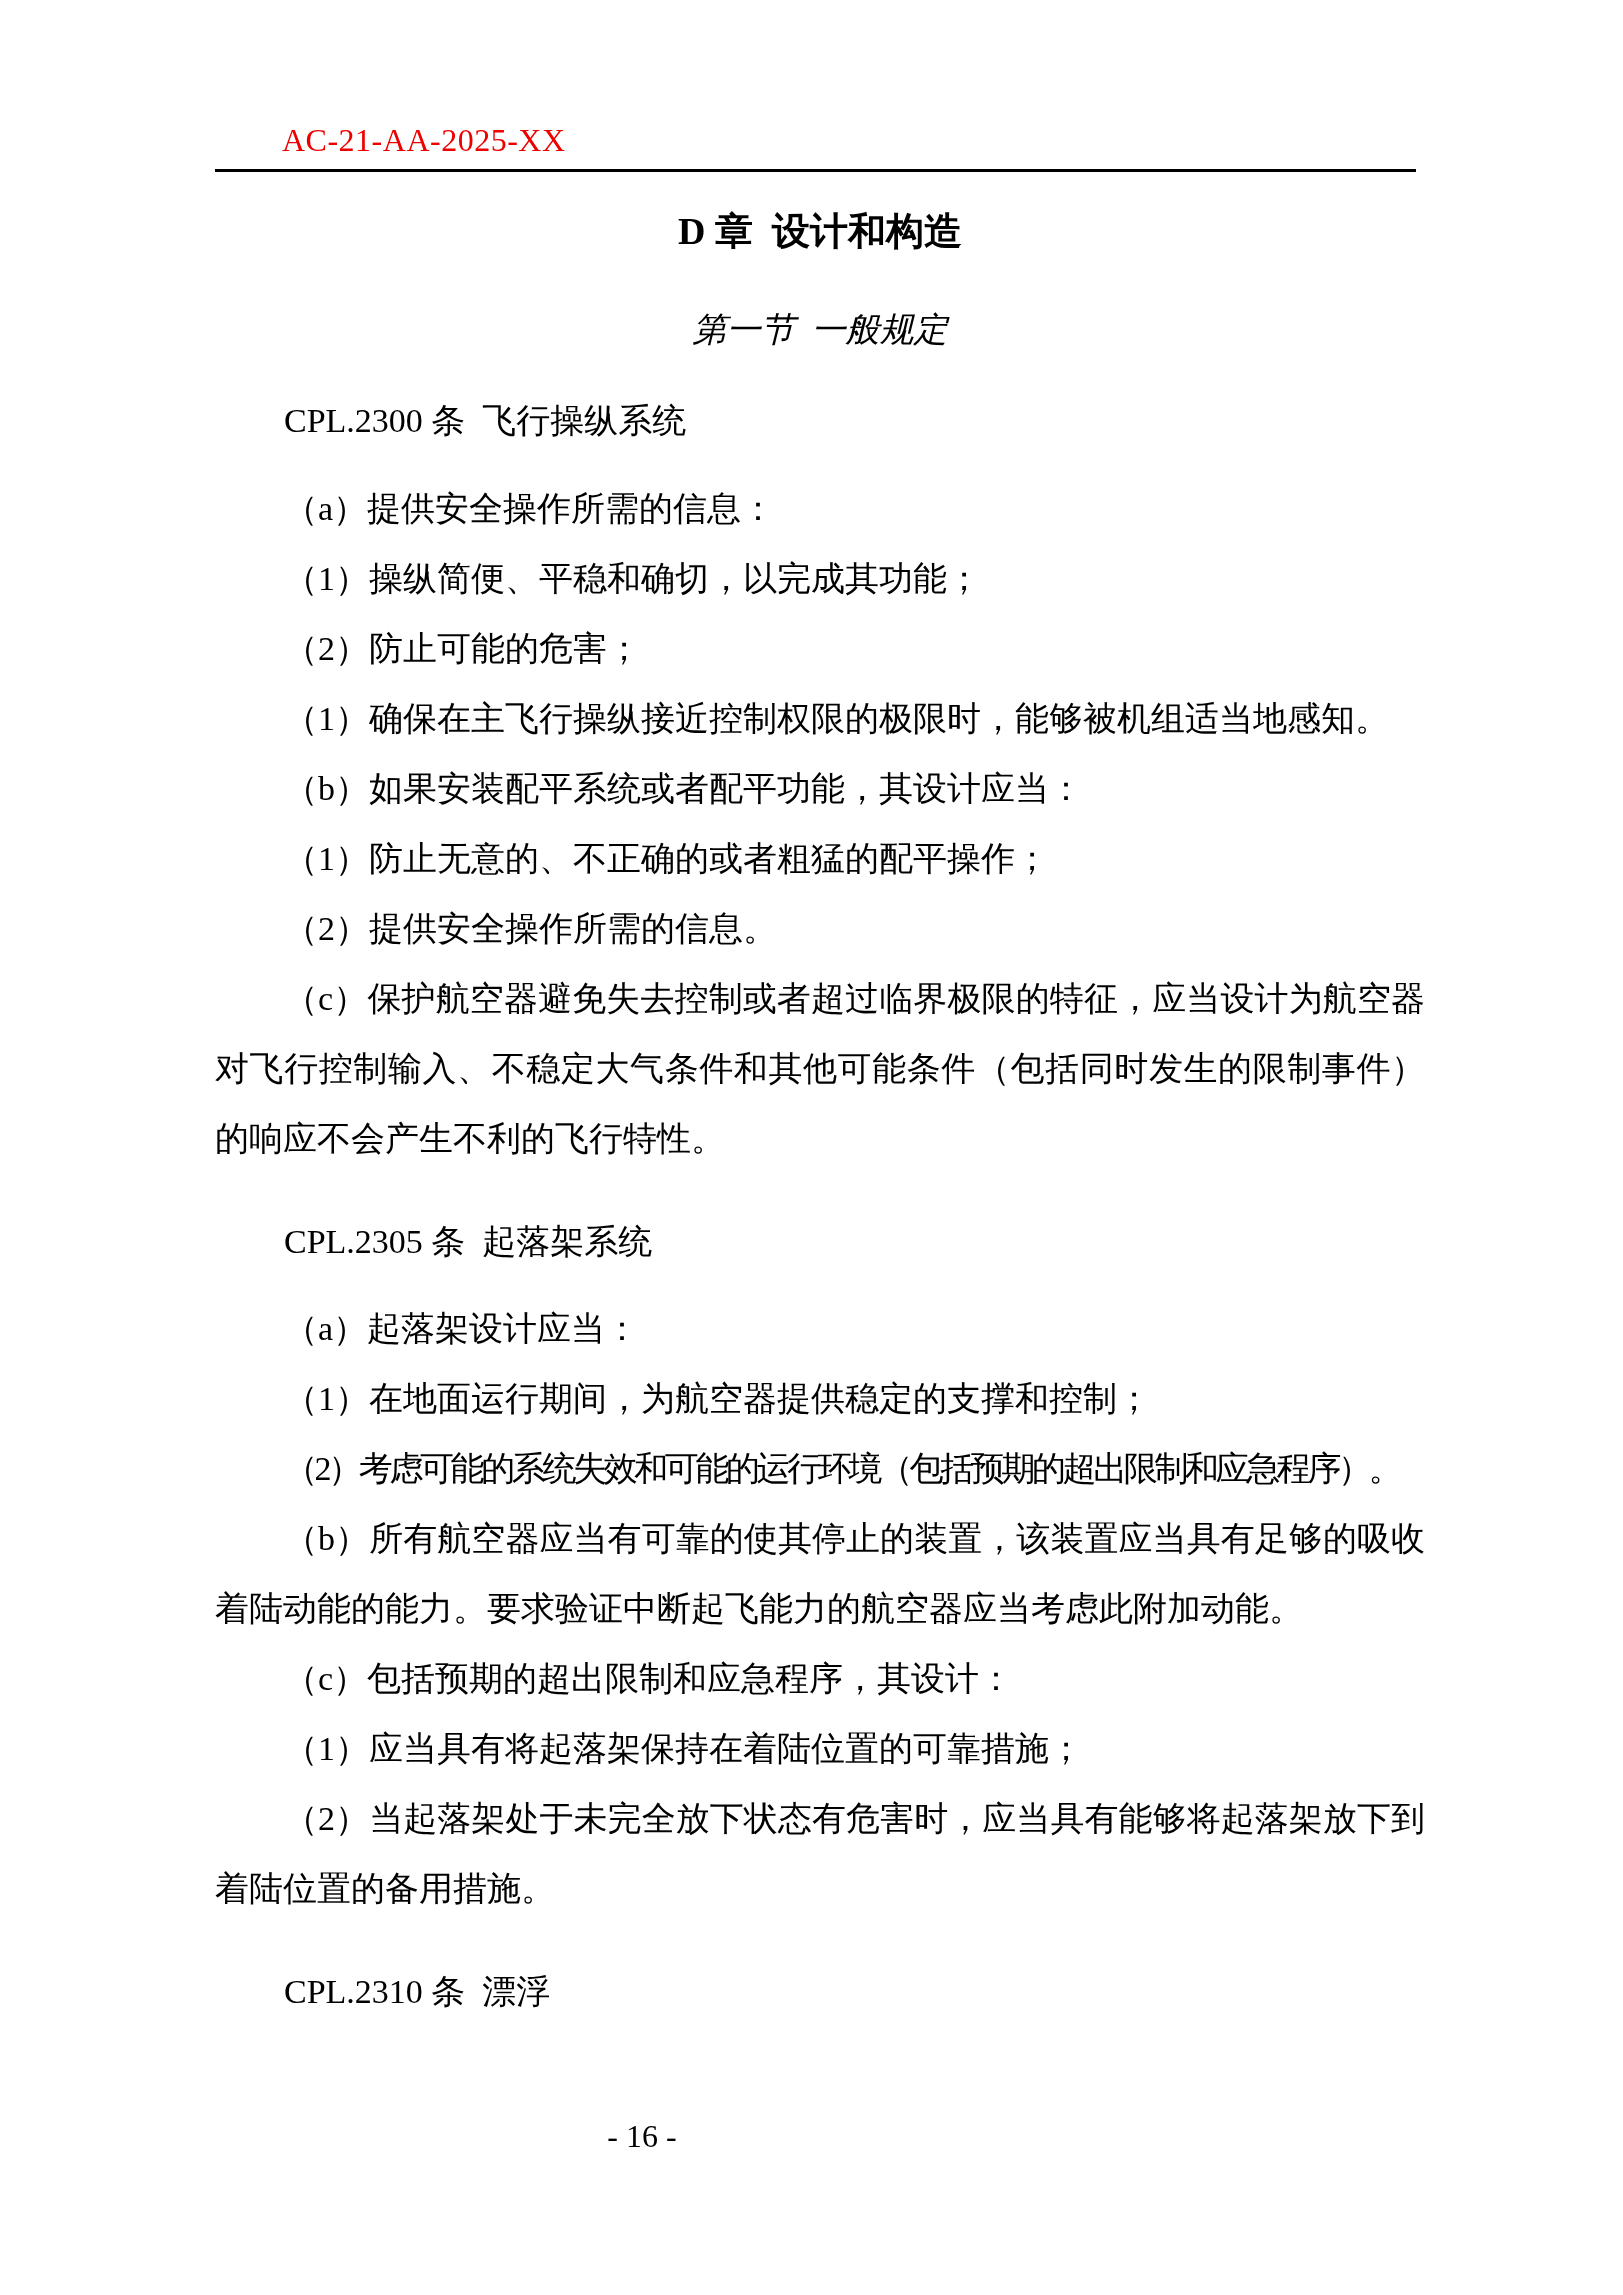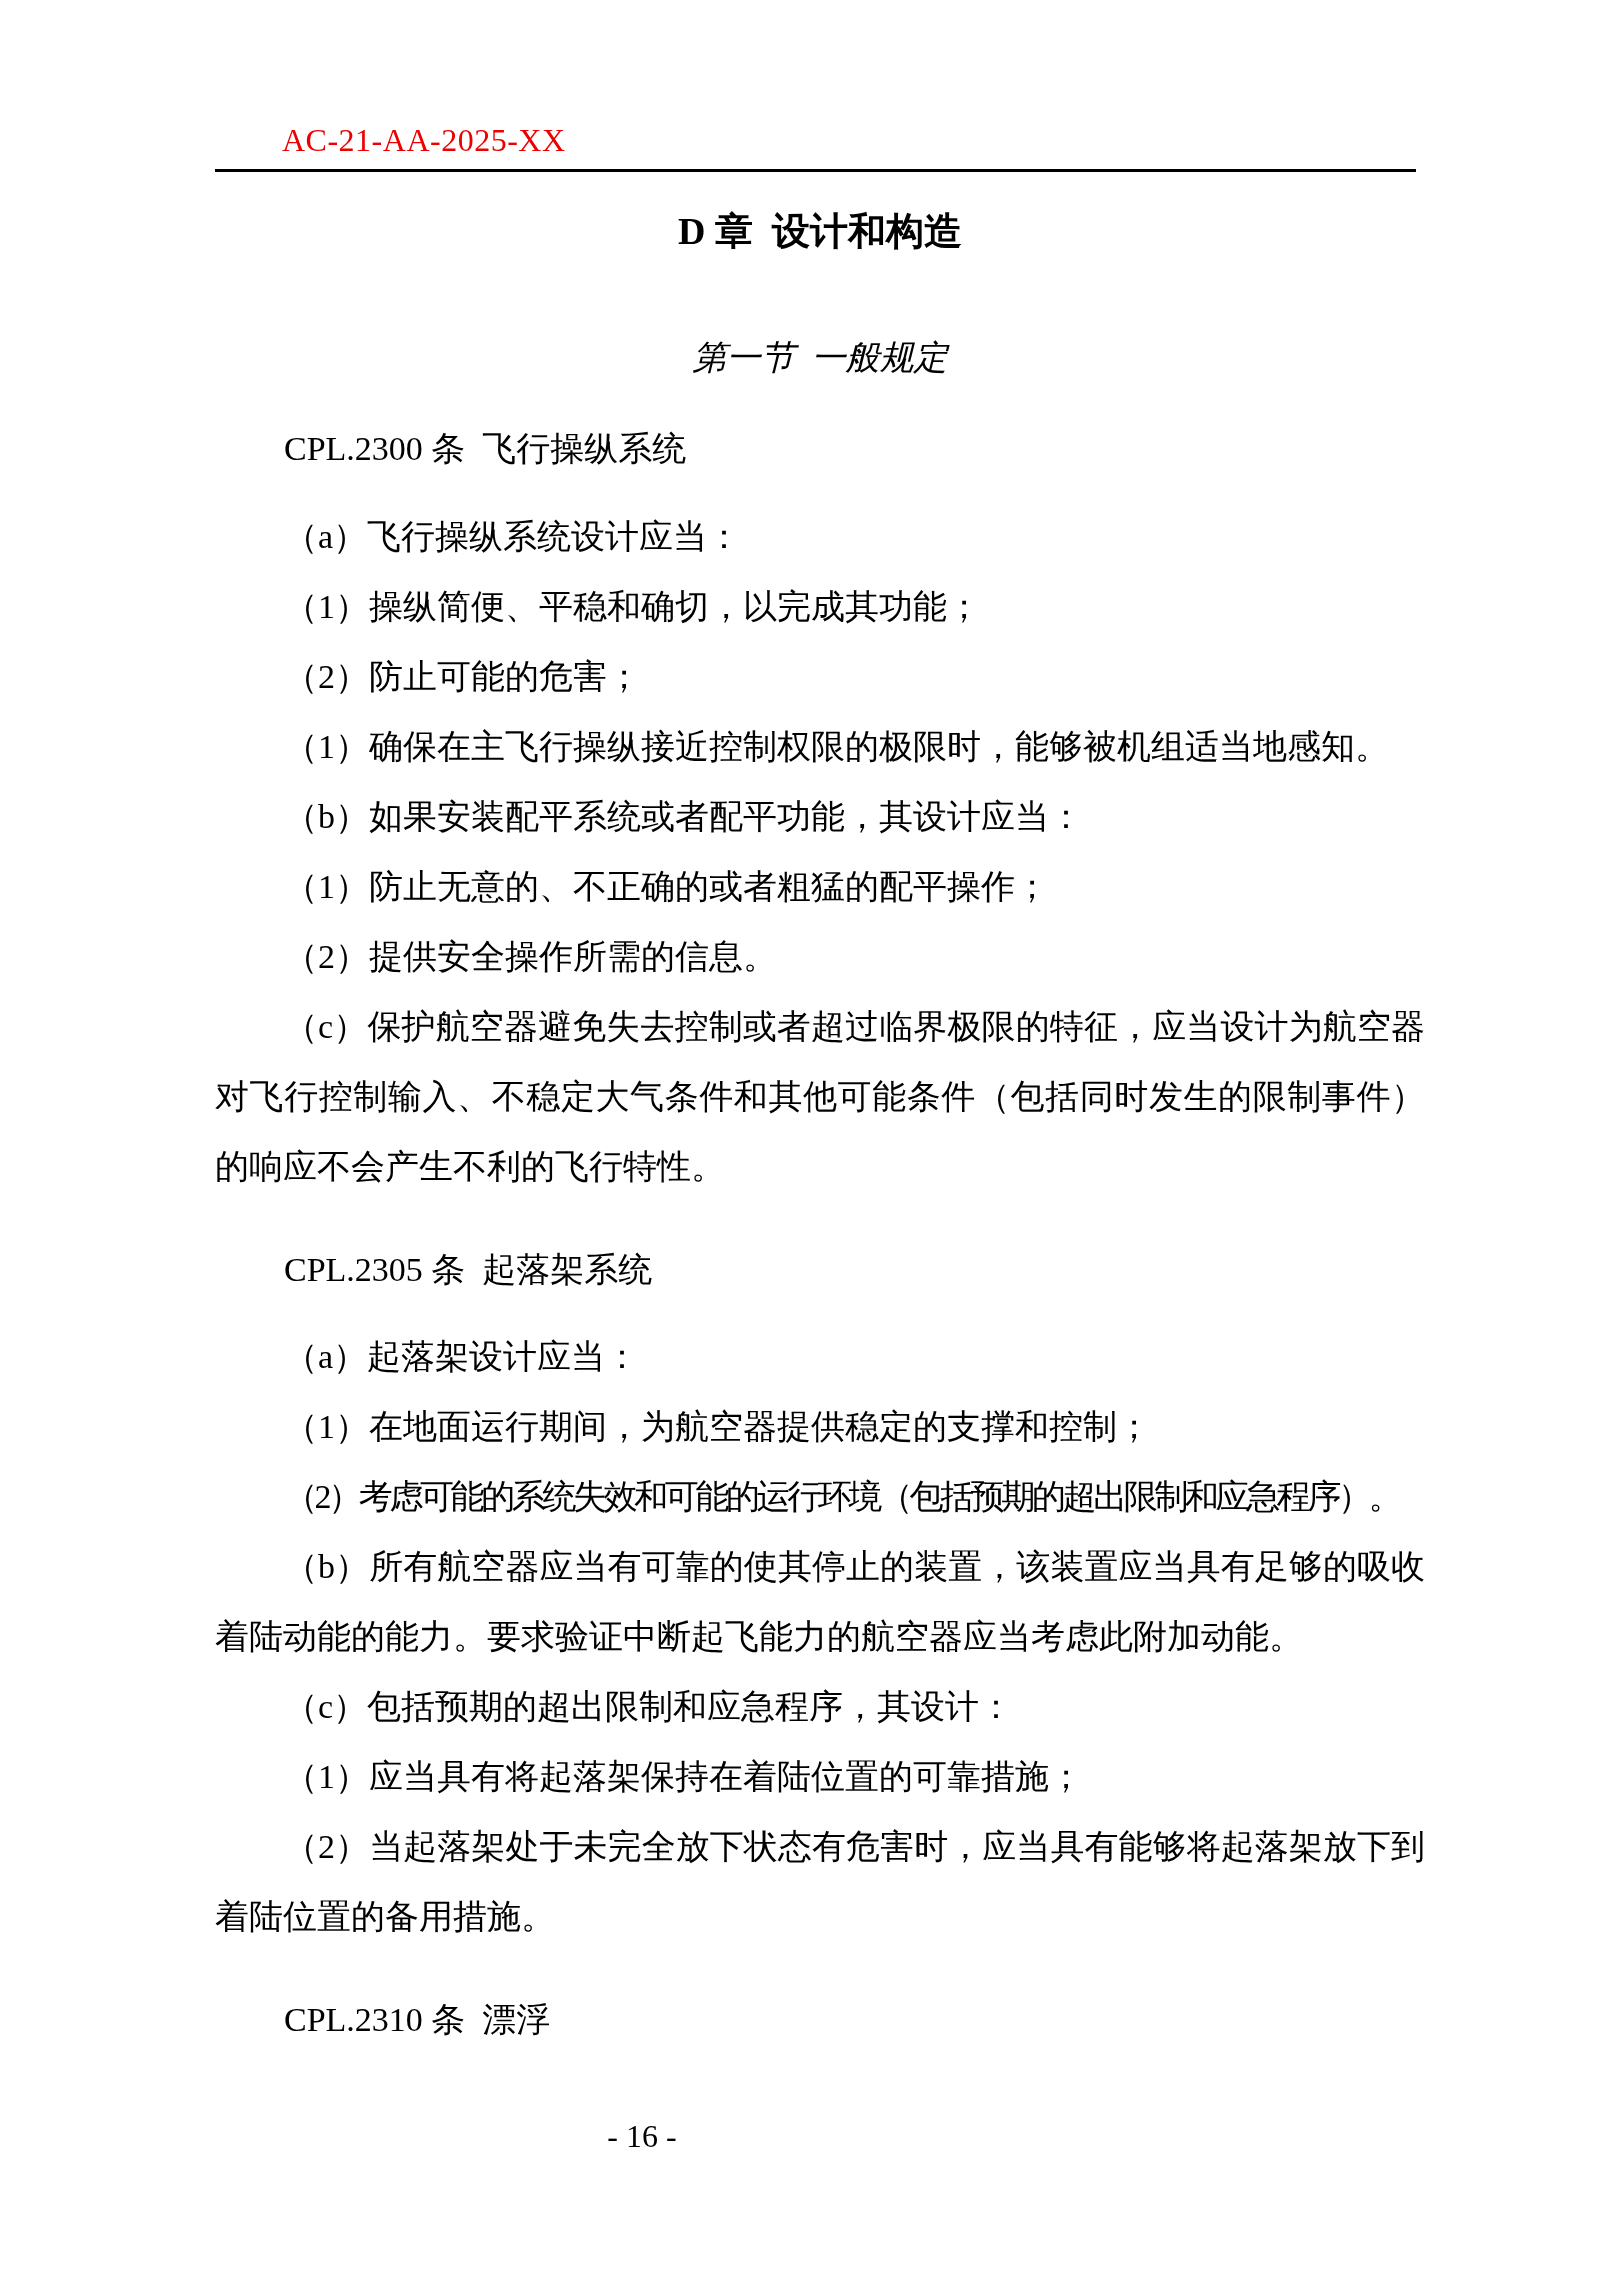--- a/index.html
+++ b/index.html
@@ -39,21 +39,21 @@
     font-weight: bold;
     font-size: 38px;
     line-height: 51px;
     margin-top: 34px;
     white-space: pre-wrap;
   }
   .section-title {
     text-align: center;
     font-size: 34px;
     line-height: 47px;
-    margin-top: 77px;
+    margin-top: 49px;
     font-style: italic;
     white-space: pre-wrap;
   }
   .article-heading {
     font-weight: normal;
     font-size: 34px;
     line-height: 70px;
     text-indent: 69px;
     margin: 33px 0 17.4px 0;
     white-space: pre-wrap;
@@ -85,21 +85,21 @@
 
   <div class="doc-header">AC-21-AA-2025-XX</div>
 
   <div class="header-rule"></div>
 
   <div class="chapter-title">D 章  设计和构造</div>
 
   <div class="section-title">第一节  一般规定</div>
 
   <div class="article-heading">CPL.2300 条  飞行操纵系统</div>
-  <p class="para">（a）飞行操纵系统设计应当：</p>
+  <p class="para">（a）提供安全操作所需的信息：</p>
   <p class="para">（1）操纵简便、平稳和确切，以完成其功能；</p>
   <p class="para">（2）防止可能的危害；</p>
   <p class="para">（1）确保在主飞行操纵接近控制权限的极限时，能够被机组适当地感知。</p>
   <p class="para">（b）如果安装配平系统或者配平功能，其设计应当：</p>
   <p class="para">（1）防止无意的、不正确的或者粗猛的配平操作；</p>
   <p class="para">（2）提供安全操作所需的信息。</p>
   <p class="para">（c）保护航空器避免失去控制或者超过临界极限的特征，应当设计为航空器对飞行控制输入、不稳定大气条件和其他可能条件（包括同时发生的限制事件）的响应不会产生不利的飞行特性。</p>
 
   <div class="article-heading">CPL.2305 条  起落架系统</div>
   <p class="para">（a）起落架设计应当：</p>

